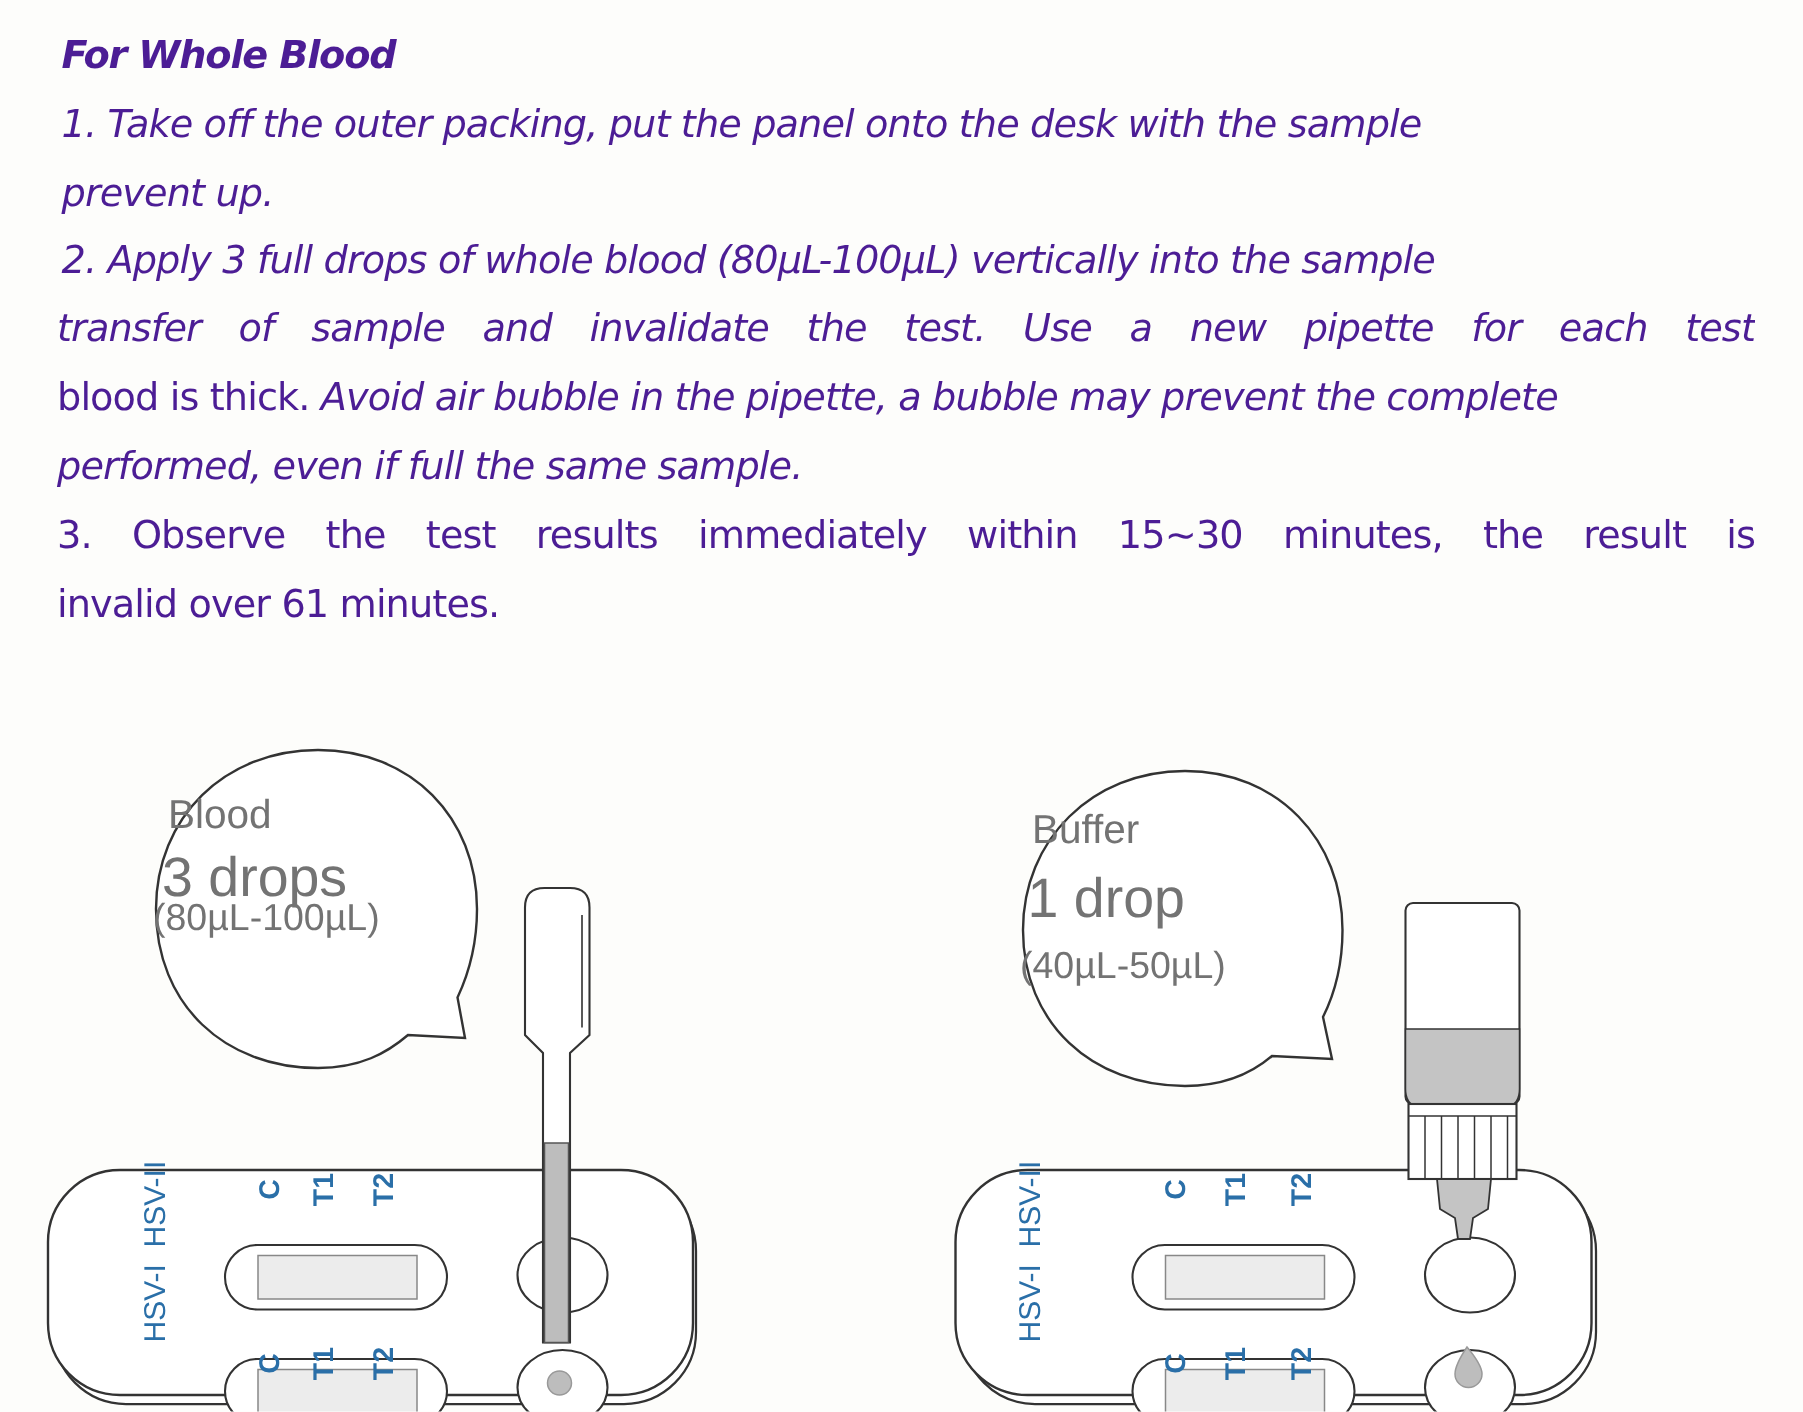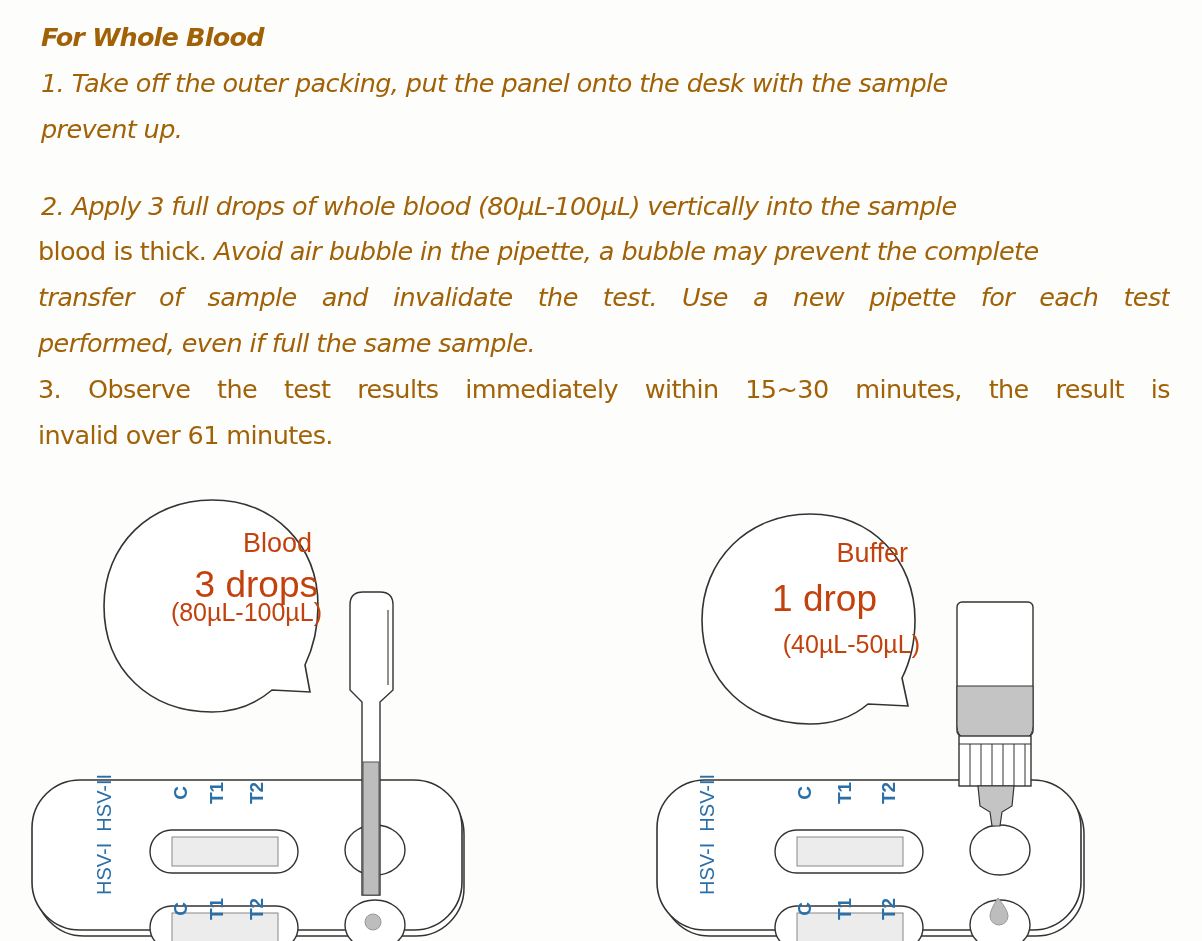--- a/index.html
+++ b/index.html
@@ -8,52 +8,52 @@
       background: #fdfdfb;
       font-family: "Liberation Sans", sans-serif;
       color: #1a1a1a;
       position: relative;
     }
     .text-block {
       position: absolute; left: 38px; top: 14px; width: 1132px;
       font-family: "DejaVu Sans", sans-serif;
       font-size: 25.5px;
       letter-spacing: -0.6px;
-      color: #a16207;
+      color: #4c1d95;
     }
     .heading {
       font-weight: bold; font-style: italic;
       margin-left: 3px; height: 46px; line-height: 46px;
       letter-spacing: -0.8px;
     }
     .line { height: 46px; line-height: 46px; white-space: nowrap; }
     .line.just { text-align: justify; text-align-last: justify; white-space: normal; height: 46px; overflow: hidden; }
     .indent1 { margin-left: 3px; font-style: italic; }
     .it { font-style: italic; }
-    .tight { height: 44px; line-height: 44px; margin-top: 32px; }
+    .tight { height: 44px; line-height: 44px; }
 
     .diagram { position: absolute; top: 480px; }
     .diagram svg { display: block; }
-    .bubble-text { position: absolute; text-align: right; font-family: "Liberation Sans", sans-serif; color: #c2410c; }
+    .bubble-text { position: absolute; text-align: left; font-family: "Liberation Sans", sans-serif; color: #737373; }
     .b-label { font-size: 27px; }
     .b-big { font-size: 37px; }
     .b-vol { font-size: 25px; }
   </style>
 </head>
 <body>
 
 <div class="text-block">
   <div class="heading">For Whole Blood</div>
   <div class="line indent1">1. Take off the outer packing, put the panel onto the desk with the sample</div>
   <div class="line indent1">prevent up.</div>
   <div class="line indent1 tight">2. Apply 3 full drops of whole blood (80µL-100µL) vertically into the sample</div>
+  <div class="line just it">transfer of sample and invalidate the test. Use a new pipette for each test</div>
   <div class="line">
     <span>blood is thick. </span><span class="it">Avoid air bubble in the pipette, a bubble may prevent the complete</span>
   </div>
-  <div class="line just it">transfer of sample and invalidate the test. Use a new pipette for each test</div>
   <div class="line it">performed, even if full the same sample.</div>
   <div class="line just">3. Observe the test results immediately within 15~30 minutes, the result is</div>
   <div class="line">invalid over 61 minutes.</div>
 </div>
 
 <div class="diagram" style="left:0px; width:600px; height:461px;">
   <svg width="600" height="461" viewBox="0 0 600 461">
 
     <path d="M 212 20 C 150 20 104 65 104 126 C 104 190 150 232 212 232 C 240 232 258 222 272 210 L 310 212 L 305 185 C 313 168 318 148 318 126 C 318 65 274 20 212 20 Z" fill="#ffffff" stroke="#333" stroke-width="1.6"></path>
 
@@ -91,21 +91,21 @@
     <span style="display:inline-block; transform:rotate(-90deg);">T1</span>
     <span style="display:inline-block; transform:rotate(-90deg);">T2</span>
   </div>
   <div style="position:absolute; left:174px; top:418px; width:100px; display:flex; gap:18px; font-size:19px; font-weight:bold; color:#2a6fa8;">
     <span style="display:inline-block; transform:rotate(-90deg);">C</span>
     <span style="display:inline-block; transform:rotate(-90deg);">T1</span>
     <span style="display:inline-block; transform:rotate(-90deg);">T2</span>
   </div>
 </div>
 
-<div class="diagram" style="left:600px; width:602px; height:461px;">
+<div class="diagram" style="left:580px; width:602px; height:461px;">
   <svg width="602" height="461" viewBox="0 0 602 461">
 
     <path d="M 210 34 C 148 34 102 80 102 140 C 102 202 148 244 210 244 C 236 244 254 236 268 224 L 308 226 L 302 198 C 310 182 315 162 315 140 C 315 80 272 34 210 34 Z" fill="#ffffff" stroke="#333" stroke-width="1.6"></path>
 
     <rect x="62" y="306" width="422" height="150" rx="48" fill="#fff" stroke="#333" stroke-width="1.5"></rect>
     <rect x="57" y="300" width="424" height="150" rx="48" fill="#fff" stroke="#333" stroke-width="1.6"></rect>
 
     <g>
       <rect x="175" y="350" width="148" height="43" rx="21.5" fill="#fff" stroke="#333" stroke-width="1.4"></rect>
       <rect x="197" y="357" width="106" height="29" fill="#ececec" stroke="#888" stroke-width="1"></rect>

